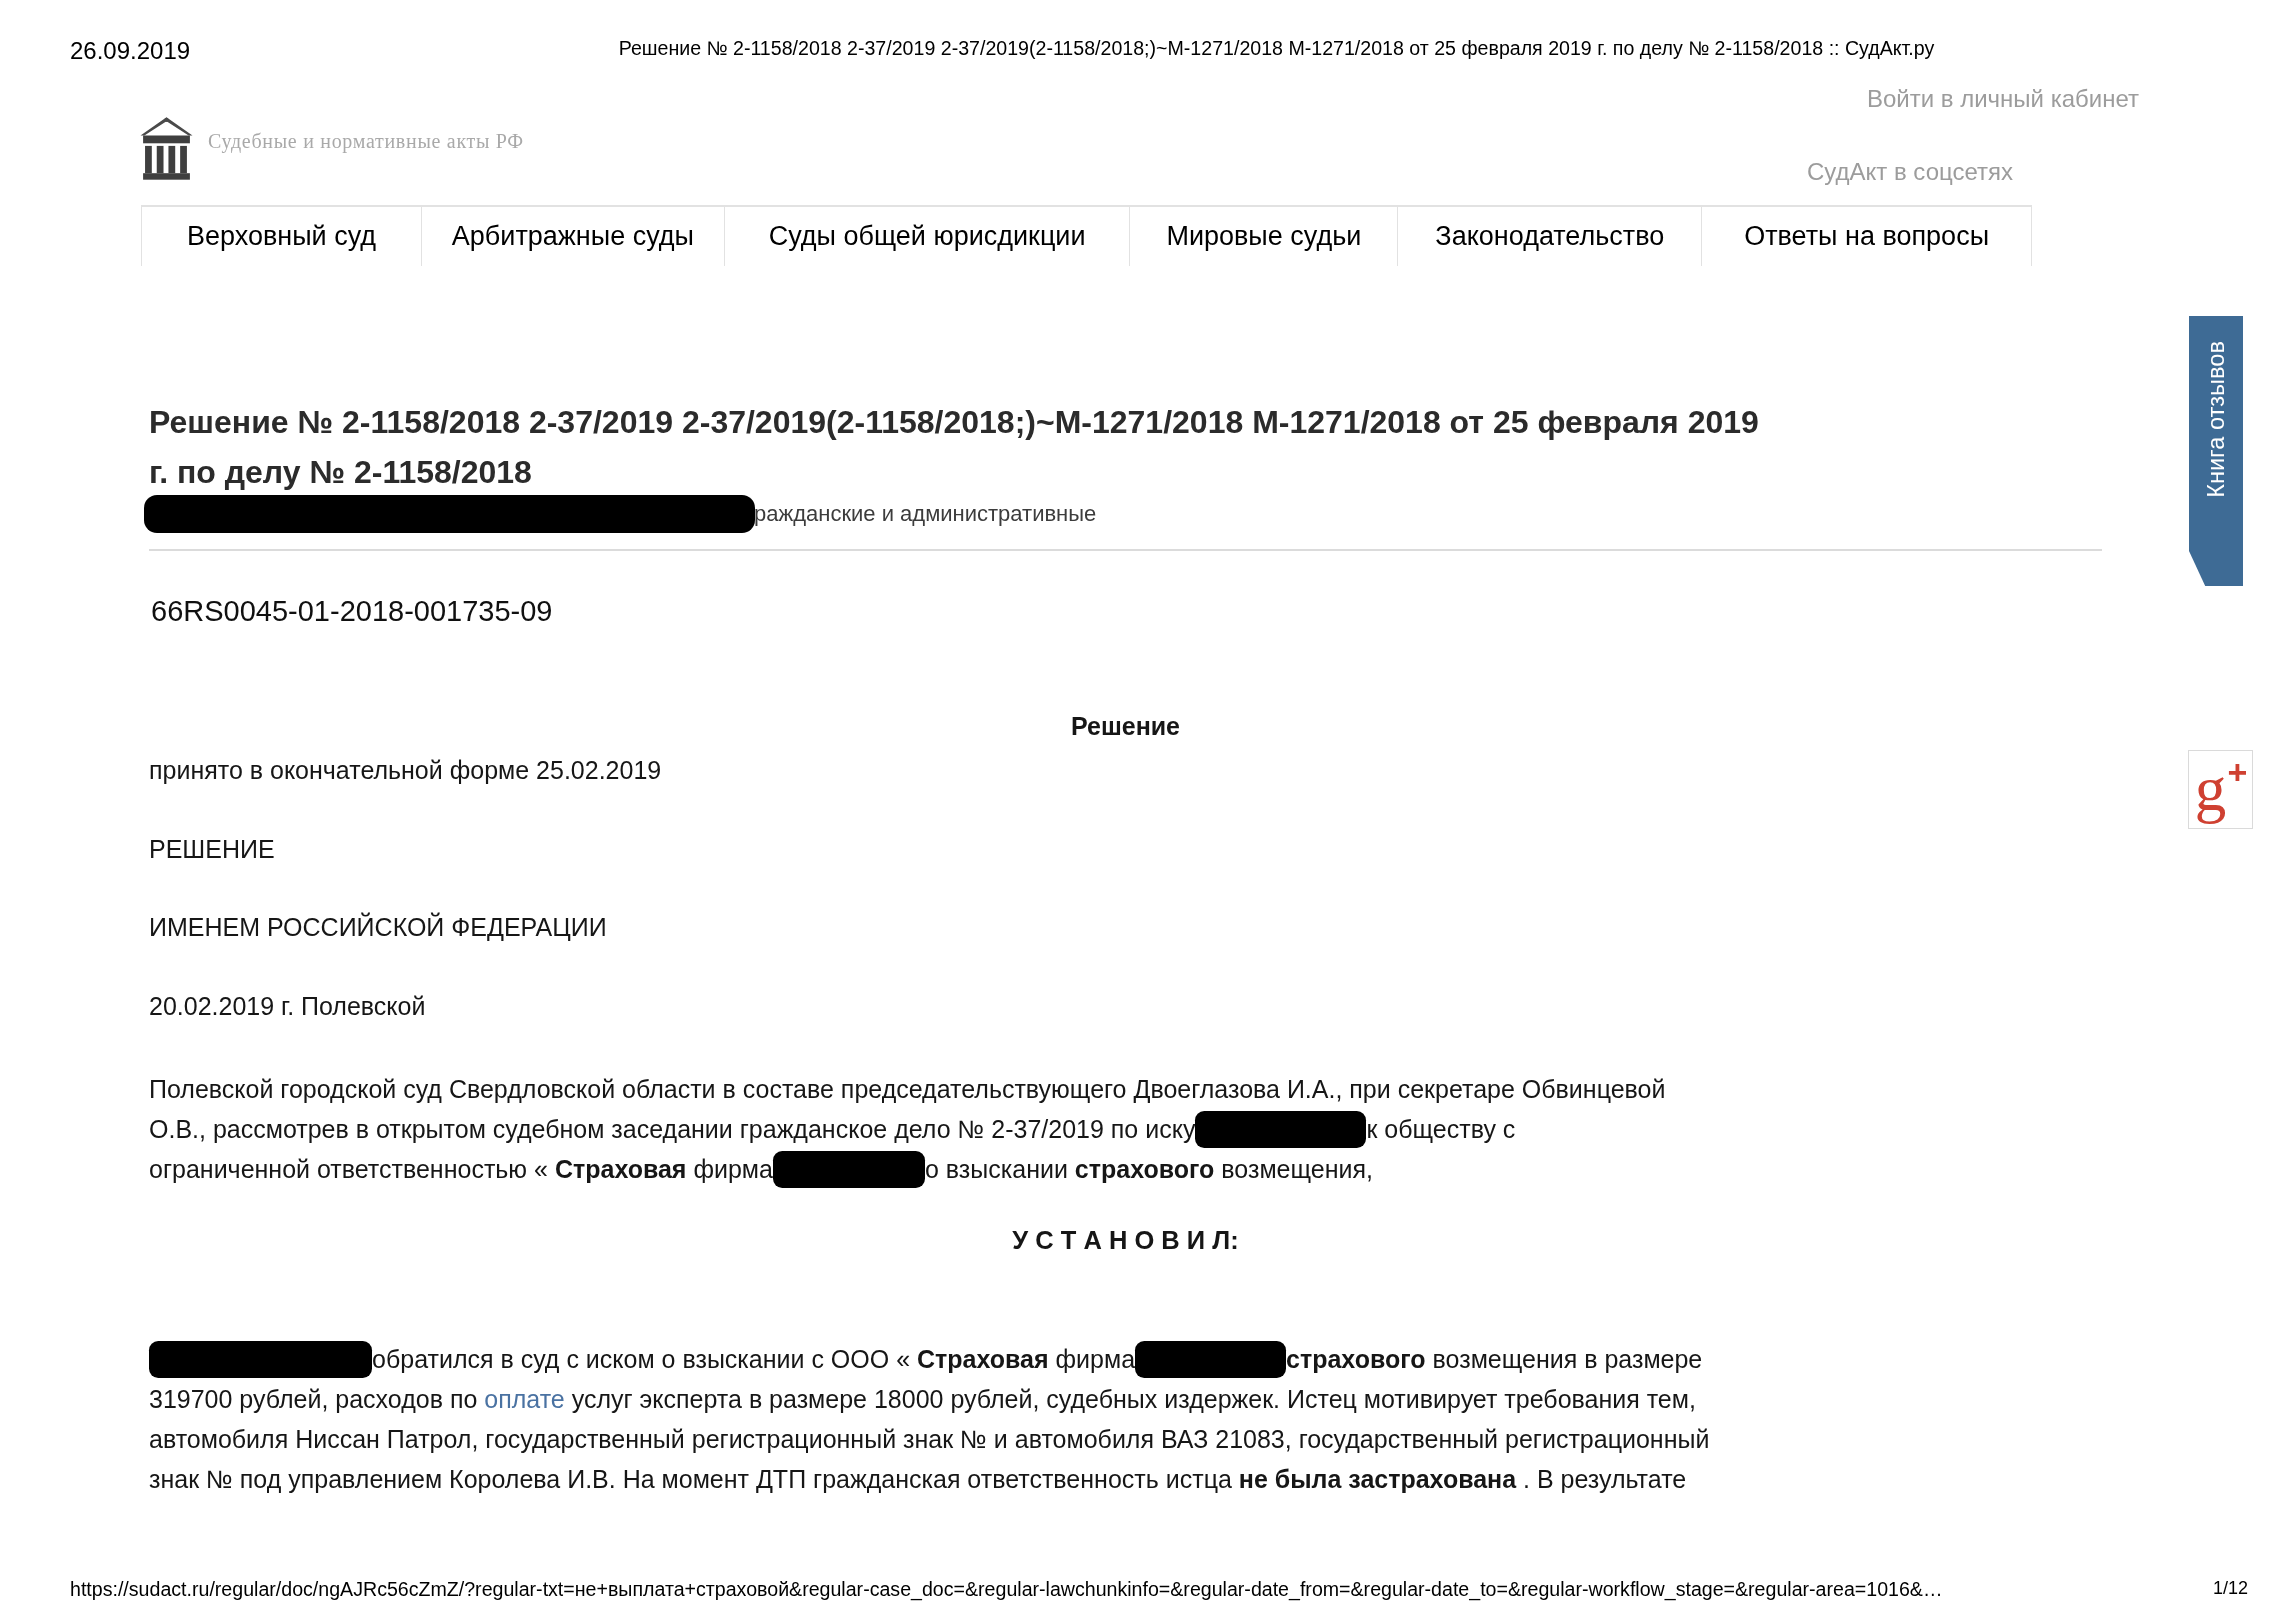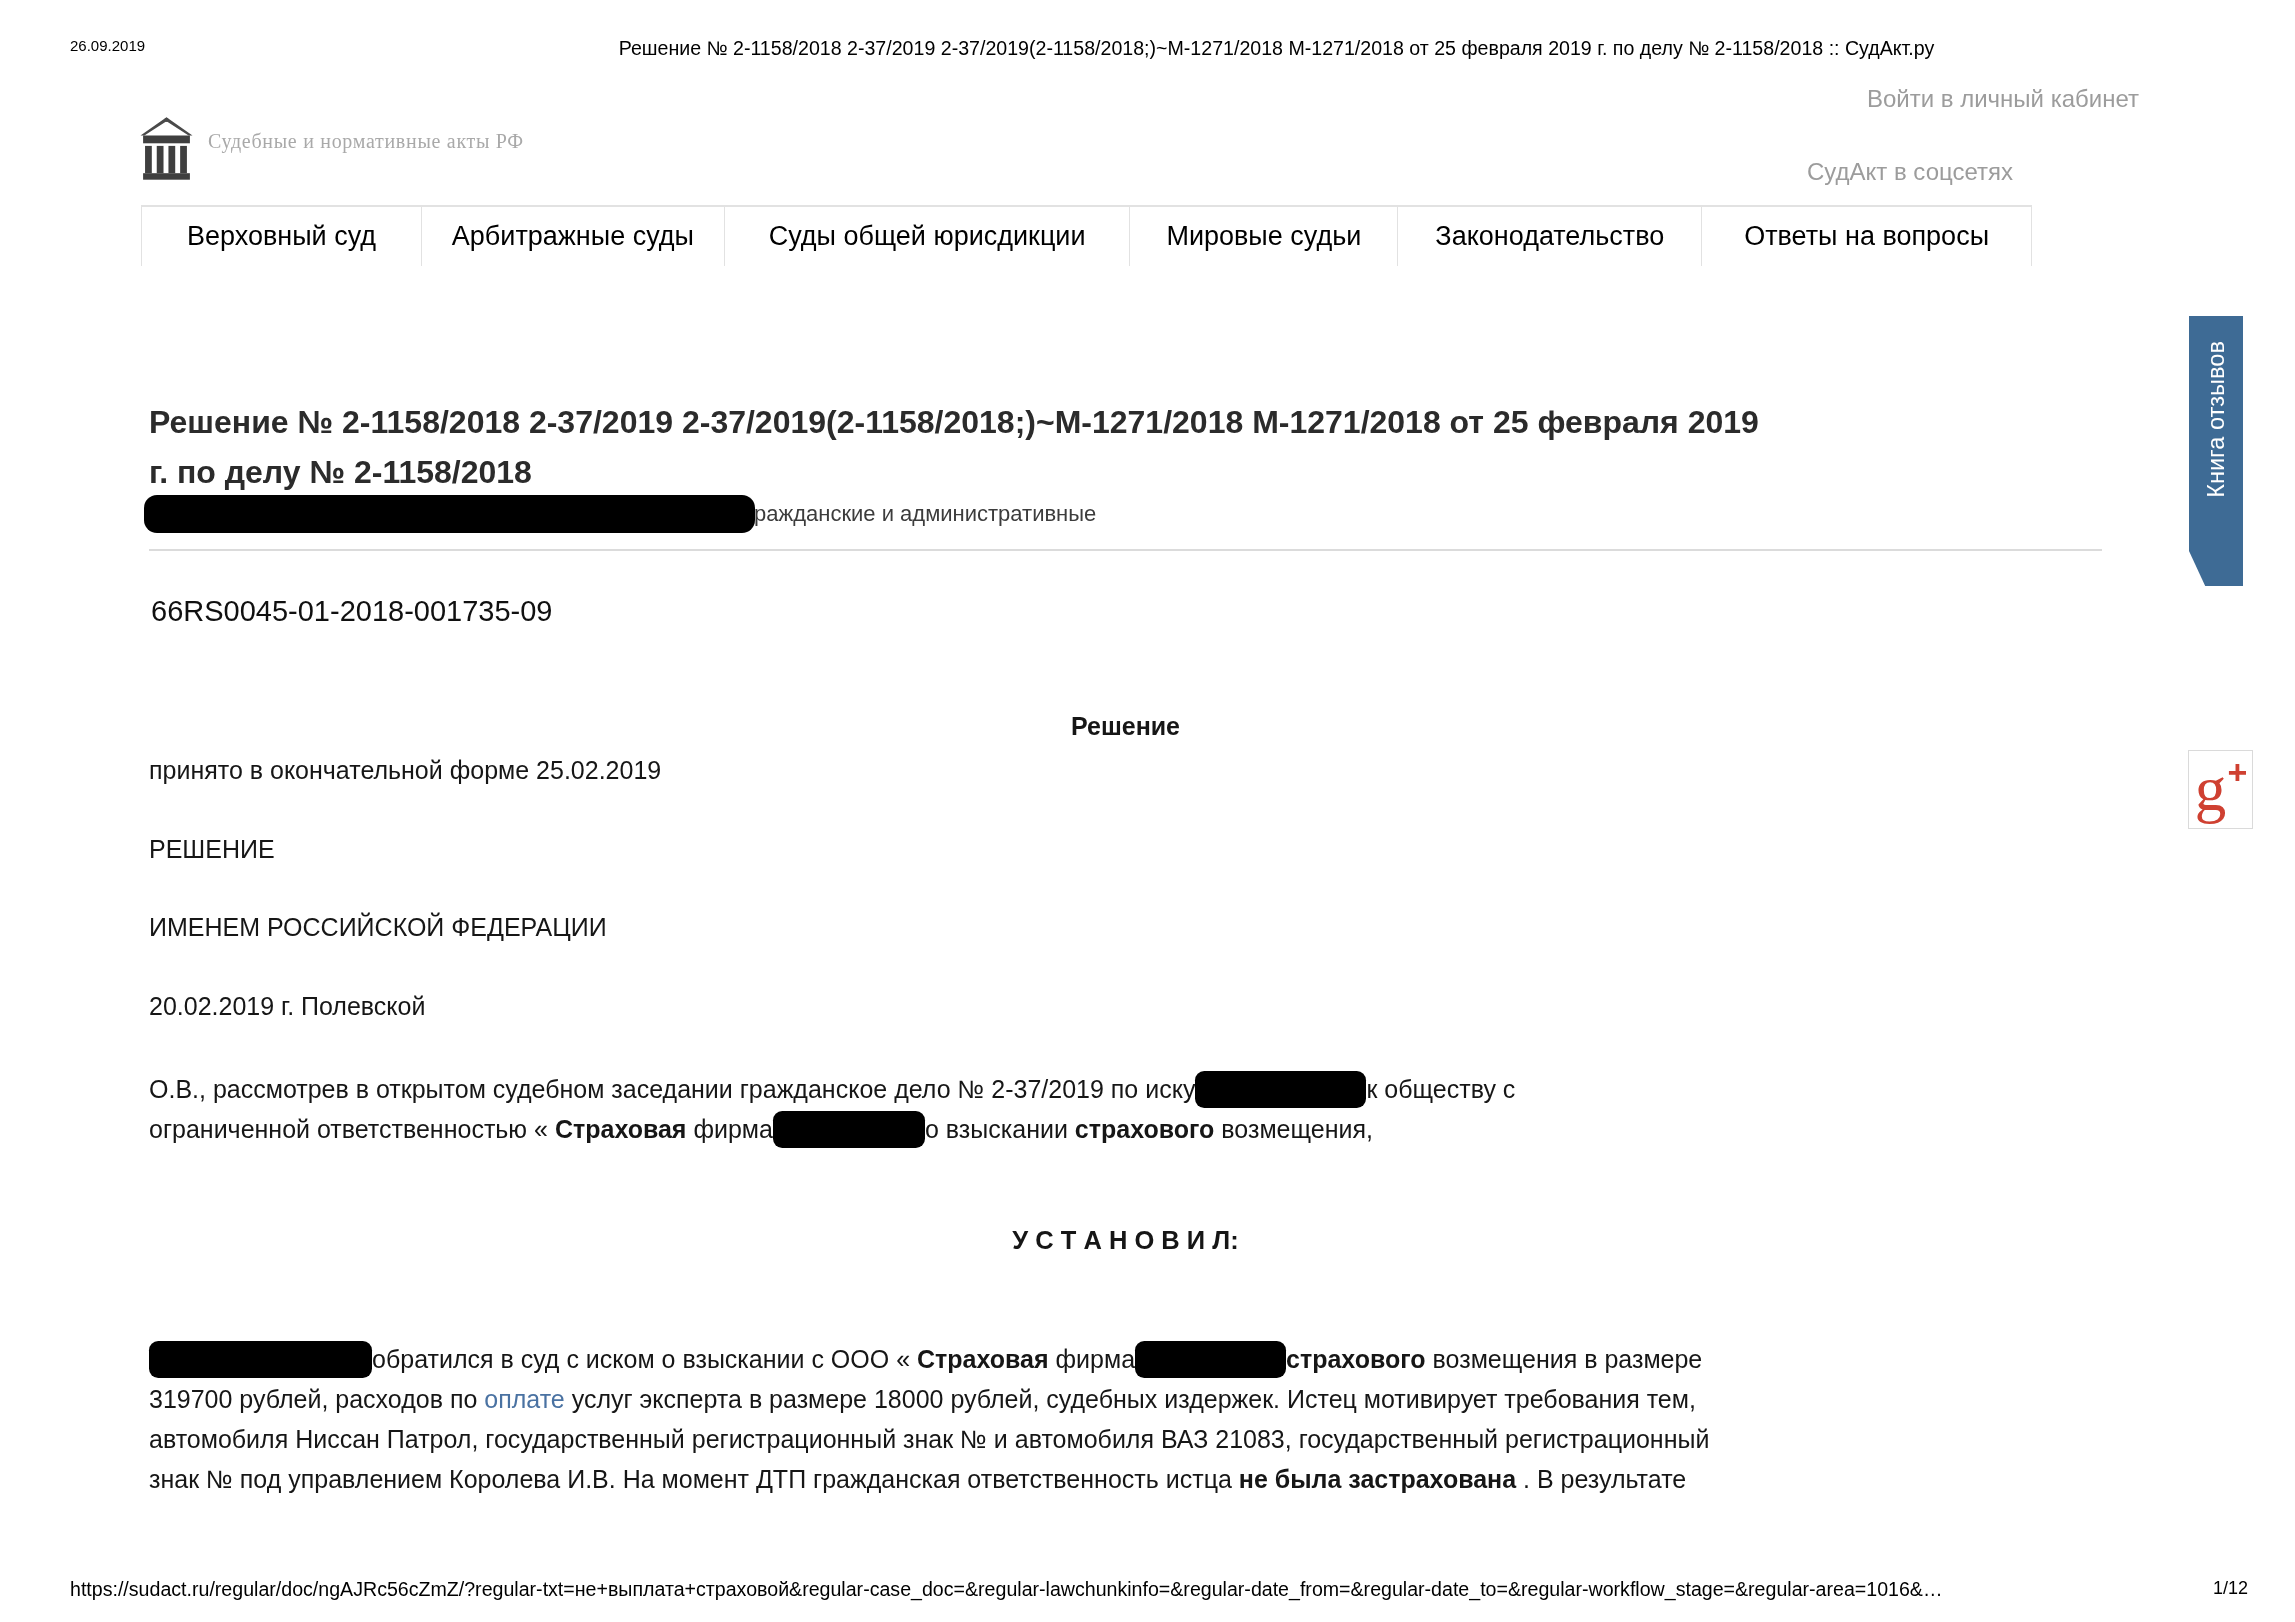--- a/index.html
+++ b/index.html
@@ -2,21 +2,21 @@
 <html style="font-size:10.5px"><head>
 <meta charset="utf-8">
 <style>
   html,body{margin:0;padding:0;}
   body{
     width:2295px;height:1622px;position:relative;background:#ffffff;
     font-family:"Liberation Sans",sans-serif;color:#161616;overflow:hidden;
   }
   .abs{position:absolute;}
   
-  .ph-date{left:70px;top:37px;font-size:15px;color:#000;}
+  .ph-date{left:70px;top:37px;font-size:24px;color:#000;}
   .ph-title{left:520px;right:262px;top:37px;text-align:center;font-size:19.6px;color:#000;white-space:nowrap;overflow:hidden;}
   .ft-url{left:70px;top:1578px;width:2120px;font-size:19.6px;color:#000;white-space:nowrap;overflow:hidden;}
   .ft-page{right:47px;top:1578px;font-size:18px;color:#000;}
   
   .logo-wrap{left:139px;top:116px;width:55px;height:65px;}
   .logo-text{left:208px;top:130px;font-family:"Liberation Serif",serif;font-size:20px;color:#a9a9a9;letter-spacing:0.7px;}
   .top-link{color:#9c9c9c;font-size:24px;white-space:nowrap;}
   .login{right:156px;top:85px;}
   .social{right:282px;top:158px;}
   
@@ -111,20 +111,21 @@
 
 <div class="abs case">66RS0045-01-2018-001735-09</div>
 
 <div class="abs cw center body-t h-reshenie">Решение</div>
 <div class="abs cw body-t l-prinyato">принято в окончательной форме 25.02.2019</div>
 <div class="abs cw body-t l-reshenie">РЕШЕНИЕ</div>
 <div class="abs cw body-t l-imenem">ИМЕНЕМ РОССИЙСКОЙ ФЕДЕРАЦИИ</div>
 <div class="abs cw body-t l-dateplace">20.02.2019 г. Полевской</div>
 
 <div class="abs para para1">
+  <div class="rl"><span>Полевской городской суд Свердловской области в составе председательствующего Двоеглазова И.А., при секретаре Обвинцевой</span></div>
   <div class="rl"><span>О.В., рассмотрев в открытом судебном заседании гражданское дело № 2-37/2019 по иску</span><span class="redact-inline" style="width: 171px;"></span><span>к обществу с</span></div>
   <div class="rl"><span>ограниченной ответственностью « </span><span class="b">Страховая</span><span> фирма</span><span class="redact-inline" style="width: 152px;"></span><span>о взыскании </span><span class="b">страхового</span><span> возмещения,</span></div>
 </div>
 
 <div class="abs cw center body-t h-ustanovil">У С Т А Н О В И Л:</div>
 
 <div class="abs para para2">
   <div class="rl"><span class="redact-inline" style="width: 223px;"></span><span>обратился в суд с иском о взыскании с ООО « </span><span class="b">Страховая</span><span> фирма</span><span class="redact-inline" style="width: 151px;"></span><span class="b">страхового</span><span> возмещения в размере</span></div>
   <div class="rl"><span>319700 рублей, расходов по </span><span class="link">оплате</span><span> услуг эксперта в размере 18000 рублей, судебных издержек. Истец мотивирует требования тем,</span></div>
   <div class="rl"><span>автомобиля Ниссан Патрол, государственный регистрационный знак № и автомобиля ВАЗ 21083, государственный регистрационный</span></div>

